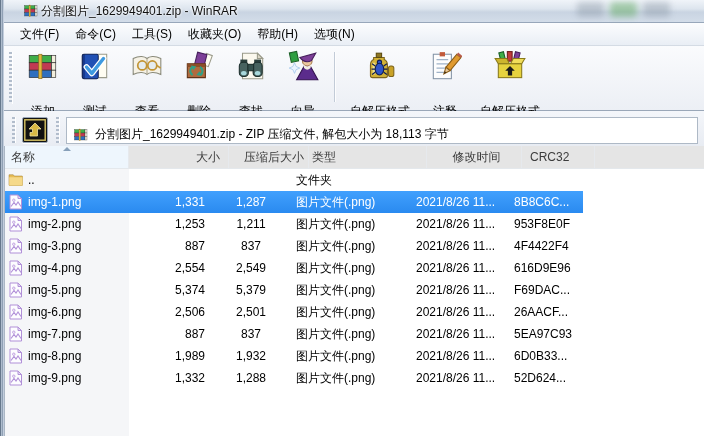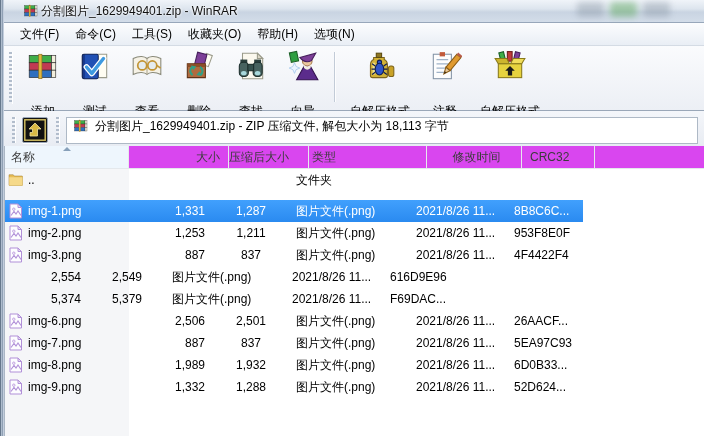--- a/index.html
+++ b/index.html
@@ -37,45 +37,45 @@
 
   
   .addressbar{height:38px;display:flex;align-items:center;padding-left:8px;
     background:linear-gradient(180deg,#f4f6fa,#e7ebf2);border-bottom:1px solid #8fa0b4;position:relative;}
   .abar-grip{width:3px;height:26px;margin-right:6px;
     background:repeating-linear-gradient(180deg,#b2bdcc 0 2px,transparent 2px 4px);border-right:1px solid #fff;}
   .up-btn{width:24px;height:24px;padding:0;border:1px solid #9aa7b8;border-radius:2px;background:#111;
     display:flex;align-items:center;justify-content:center;margin-right:8px;box-shadow:0 1px 0 #fff;}
   .up-btn svg{width:22px;height:22px;}
   .addr-field{flex:1;height:25px;margin-right:6px;background:#fff;border:1px solid #aeb9c6;
-    display:flex;align-items:flex-start;gap:6px;padding:0 6px;white-space:nowrap;overflow:hidden;}
+    display:flex;align-items:flex-end;gap:6px;padding:0 6px;white-space:nowrap;overflow:hidden;}
   .addr-field svg{width:16px;height:16px;flex:0 0 16px;}
 
   
   .list{position:absolute;left:0;right:0;top:146px;bottom:0;background:#fff;border-left:1px solid #aab6c4;}
   .name-shade{position:absolute;left:0;top:22px;bottom:0;width:124px;background:#f5f6f8;}
-  .lheader{position:relative;display:flex;height:22px;background:#d946ef;border-bottom:1px solid #e4e8ec;
+  .lheader{position:relative;display:flex;height:22px;background:#e5e5e5;border-bottom:1px solid #e4e8ec;
     color:#3c3c3c;align-items:center;z-index:2;}
   .hcell{height:100%;display:flex;align-items:center;border-right:1px solid #e6e9ed;box-sizing:border-box;}
   .hcell.sorted{background:#eef6fd;position:relative;}
   .sort-arrow{position:absolute;top:1px;left:58px;width:0;height:0;
     border-left:4px solid transparent;border-right:4px solid transparent;border-bottom:4px solid #87a0ba;}
   .row{position:relative;display:flex;height:22px;align-items:center;width:578px;z-index:1;}
-  .row.selected{background:linear-gradient(180deg,#41a0fd,#2a8af0);color:#fff;margin-top:9px;}
+  .row.selected{background:linear-gradient(180deg,#41a0fd,#2a8af0);color:#fff;}
   .ccell{box-sizing:border-box;white-space:nowrap;overflow:hidden;}
   .col-name{width:124px;padding-left:3px;display:flex;align-items:center;gap:4px;}
   .col-name svg{width:16px;height:16px;flex:0 0 16px;}
   .col-size{width:84px;text-align:right;padding-right:8px;}
   .col-packed{width:80px;text-align:center;padding-right:4px;}
   .col-type{width:118px;padding-left:3px;}
   .col-mod{width:95px;padding-left:5px;}
   .col-crc{width:73px;padding-left:8px;}
   .hc-name{width:124px;padding-left:6px;}
   .hc-size{width:100px;justify-content:flex-end;padding-right:8px;}
-  .hc-packed{width:80px;padding-right:4px;}
+  .hc-packed{width:80px;justify-content:flex-end;padding-right:4px;}
   .hc-type{width:118px;padding-left:3px;}
   .hc-mod{width:95px;padding-left:5px;justify-content:center;}
   .hc-crc{width:73px;padding-left:8px;}
 </style>
 </head>
 <body>
 
 <svg width="0" height="0" style="position:absolute">
   <defs>
     <symbol id="sym-rar" viewBox="0 0 32 32">
@@ -363,28 +363,40 @@
             <span>img-3.png</span>
           </div>
         <div class="ccell col-size">887</div>
         <div class="ccell col-packed">837</div>
         <div class="ccell col-type">图片文件(.png)</div>
         <div class="ccell col-mod">2021/8/26 11...</div>
         <div class="ccell col-crc">4F4422F4</div>
       </div>
 
       <div class="row">
+        <div class="ccell col-name">
+            <svg>
+              <use href="#sym-imgfile"></use>
+            </svg>
+            <span>img-4.png</span>
+          </div>
         <div class="ccell col-size">2,554</div>
         <div class="ccell col-packed">2,549</div>
         <div class="ccell col-type">图片文件(.png)</div>
         <div class="ccell col-mod">2021/8/26 11...</div>
         <div class="ccell col-crc">616D9E96</div>
       </div>
 
       <div class="row">
+        <div class="ccell col-name">
+            <svg>
+              <use href="#sym-imgfile"></use>
+            </svg>
+            <span>img-5.png</span>
+          </div>
         <div class="ccell col-size">5,374</div>
         <div class="ccell col-packed">5,379</div>
         <div class="ccell col-type">图片文件(.png)</div>
         <div class="ccell col-mod">2021/8/26 11...</div>
         <div class="ccell col-crc">F69DAC...</div>
       </div>
 
       <div class="row">
         <div class="ccell col-name">
             <svg>

